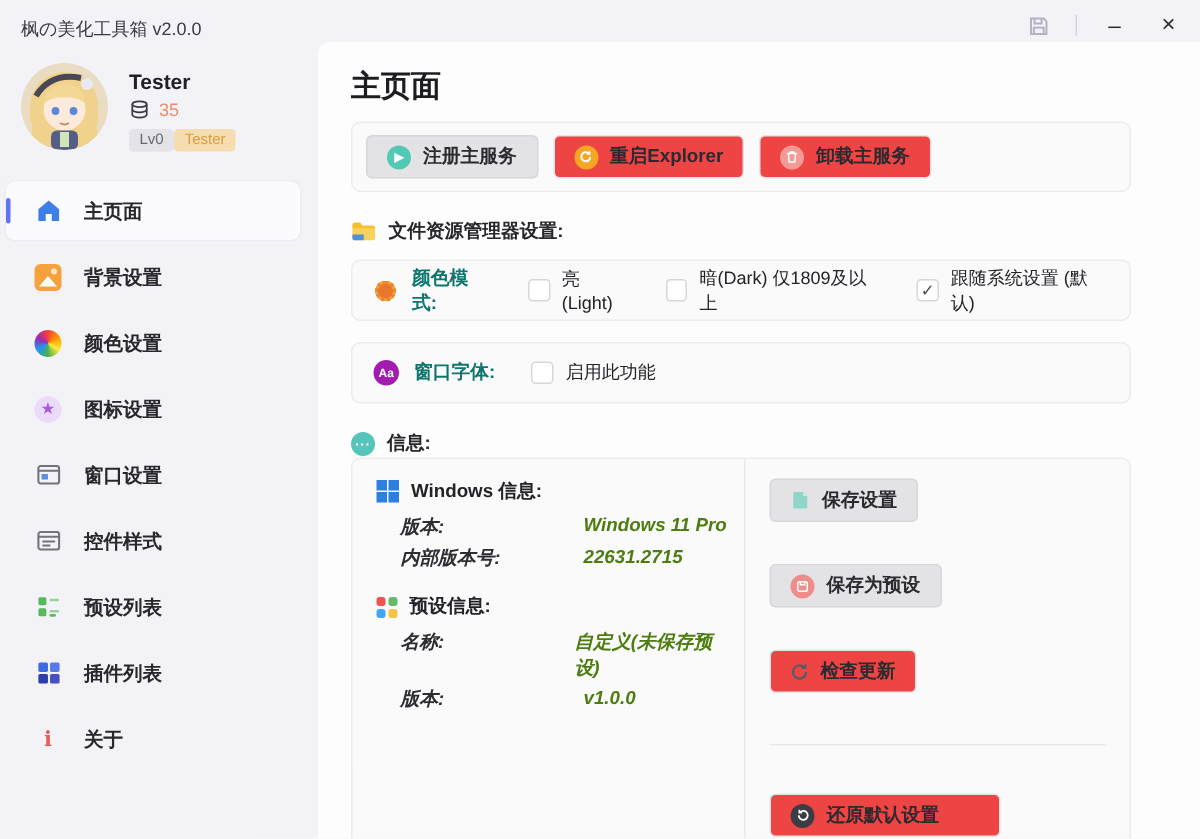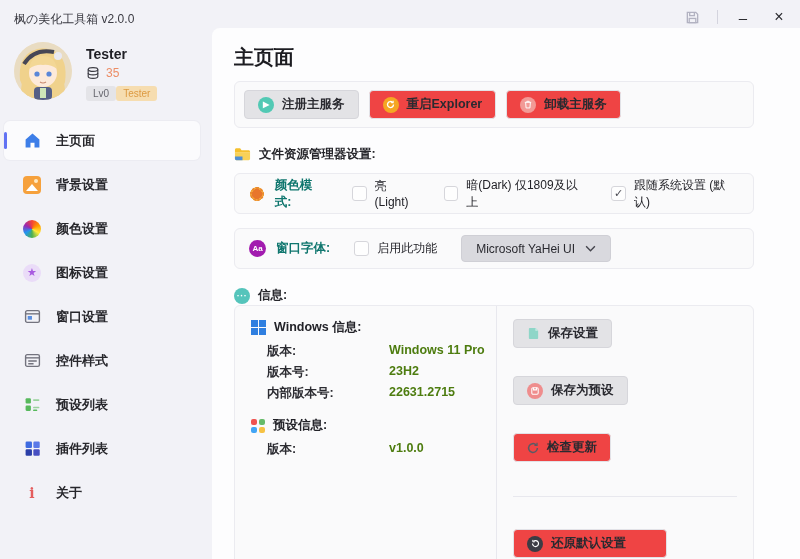--- a/index.html
+++ b/index.html
@@ -97,21 +97,21 @@
   .info-dot-icon { width:16px; height:16px; border-radius:50%; background:#55c4bb; color:#fff; font-size:9px; font-weight:bold;
               display:flex; align-items:center; justify-content:center; letter-spacing:.5px; }
 
   .info-card { margin-top:1px; display:flex; }
   .info-left { flex:1; padding:13px 10px 13px 16px; }
   .info-divider { width:1px; background:#e8e8ee; margin:0; }
   .info-right { width:256px; padding:13px 16px; display:flex; flex-direction:column; align-items:flex-start;gap:20px; }
 
   .ig-head { display:flex; align-items:center; gap:8px; }
   .ig-title { font-weight:bold; font-size:12.5px; color:#222228; }
-  .ig-rows { margin:7px 0 0 16px; display:flex; flex-direction:column; gap:4px; }
+  .ig-rows { margin:7px 0 0 16px; display:flex; flex-direction:column; gap:4px;font-style:italic; }
   .ig-row { display:flex; font-size:12.5px; }
   .ig-label { width:122px; color:#2c2c32; font-weight:bold; }
   .ig-value { color:#4d7c0f; font-weight:bold; }
   .gap-v { height:15px; }
 
   .winlogo { display:grid; grid-template-columns:7px 7px; grid-template-rows:7px 7px; gap:1px; }
   .winlogo span { background:#2f7fe0; }
   .dots4 { display:grid; grid-template-columns:6px 6px; grid-template-rows:6px 6px; gap:2px; }
   .dots4 span { border-radius:2px; }
 
@@ -315,26 +315,20 @@
         </span>
       </div>
 
       <div class="card card-row" style="margin-top:14px;">
         <span class="fonticon">Aa</span>
         <span class="row-label">窗口字体:</span>
         <span class="opt">
           <span class="checkbox"></span>
           <span class="opt-label">启用此功能</span>
         </span>
-        <span class="dropdown">
-          <span>Microsoft YaHei UI</span>
-          <svg width="11" height="7" viewBox="0 0 12 8" fill="none" stroke="#44444c" stroke-width="1.6">
-              <path d="M1 1.5 6 6.5 11 1.5"></path>
-            </svg>
-        </span>
       </div>
 
       <div class="section-head">
         <span class="info-dot-icon">···</span>
         <span class="section-title">信息:</span>
       </div>
 
       <div class="card info-card">
         <div class="info-left">
           <div class="ig-head">
@@ -345,39 +339,39 @@
                 <span></span>
               </span>
             <span class="ig-title">Windows 信息:</span>
           </div>
           <div class="ig-rows">
             <div class="ig-row">
               <span class="ig-label">版本:</span>
               <span class="ig-value">Windows 11 Pro</span>
             </div>
             <div class="ig-row">
-              <span class="ig-label">版本号:</span>
-              <span class="ig-value">23H2</span>
-            </div>
-            <div class="ig-row">
               <span class="ig-label">内部版本号:</span>
               <span class="ig-value">22631.2715</span>
             </div>
           </div>
           <div class="gap-v"></div>
           <div class="ig-head">
             <span class="dots4">
               <span style="background:#ef5350"></span>
                 <span style="background:#66bb6a"></span>
               <span style="background:#42a5f5"></span>
                 <span style="background:#f6c244"></span>
             </span>
             <span class="ig-title">预设信息:</span>
           </div>
           <div class="ig-rows">
+            <div class="ig-row">
+              <span class="ig-label">名称:</span>
+              <span class="ig-value">自定义(未保存预设)</span>
+            </div>
             <div class="ig-row">
               <span class="ig-label">版本:</span>
               <span class="ig-value">v1.0.0</span>
             </div>
           </div>
         </div>
         <div class="info-divider"></div>
         <div class="info-right">
           <button class="btn btn-active action-btn">
             <span>

